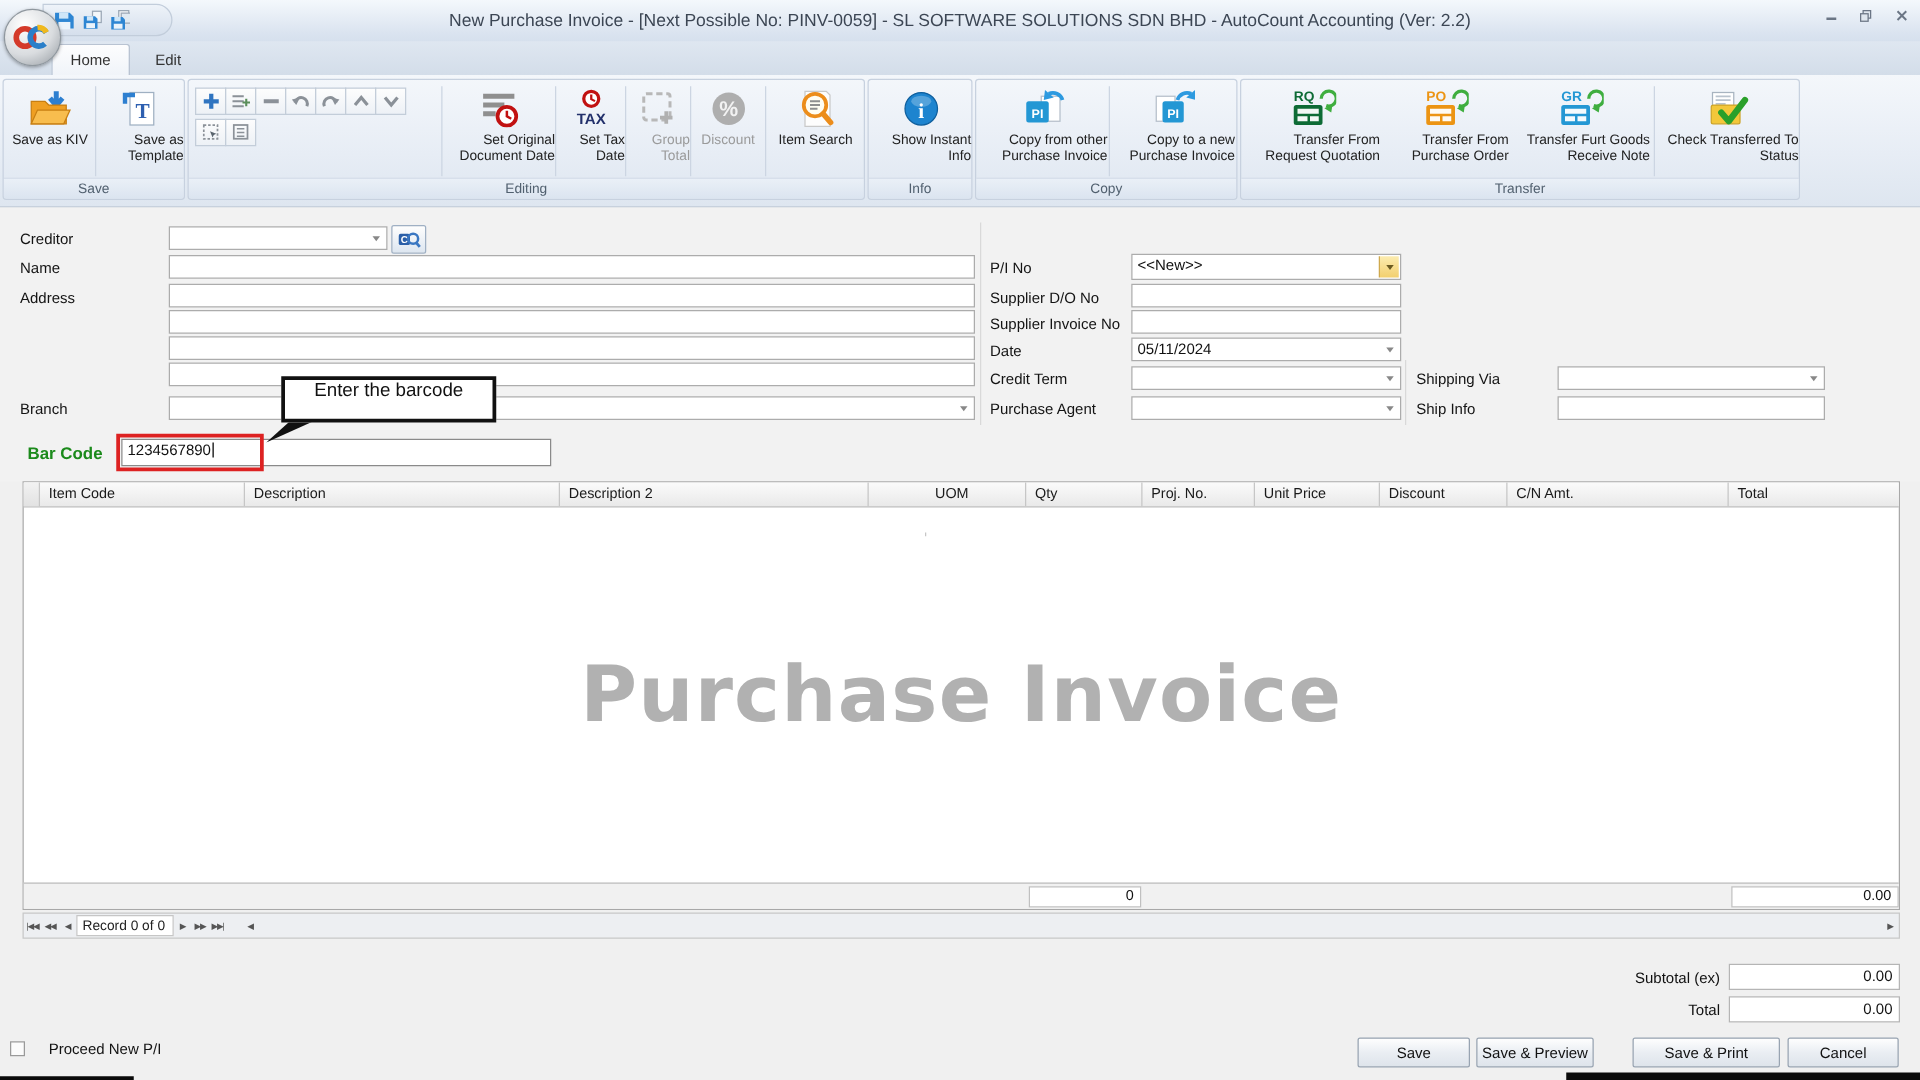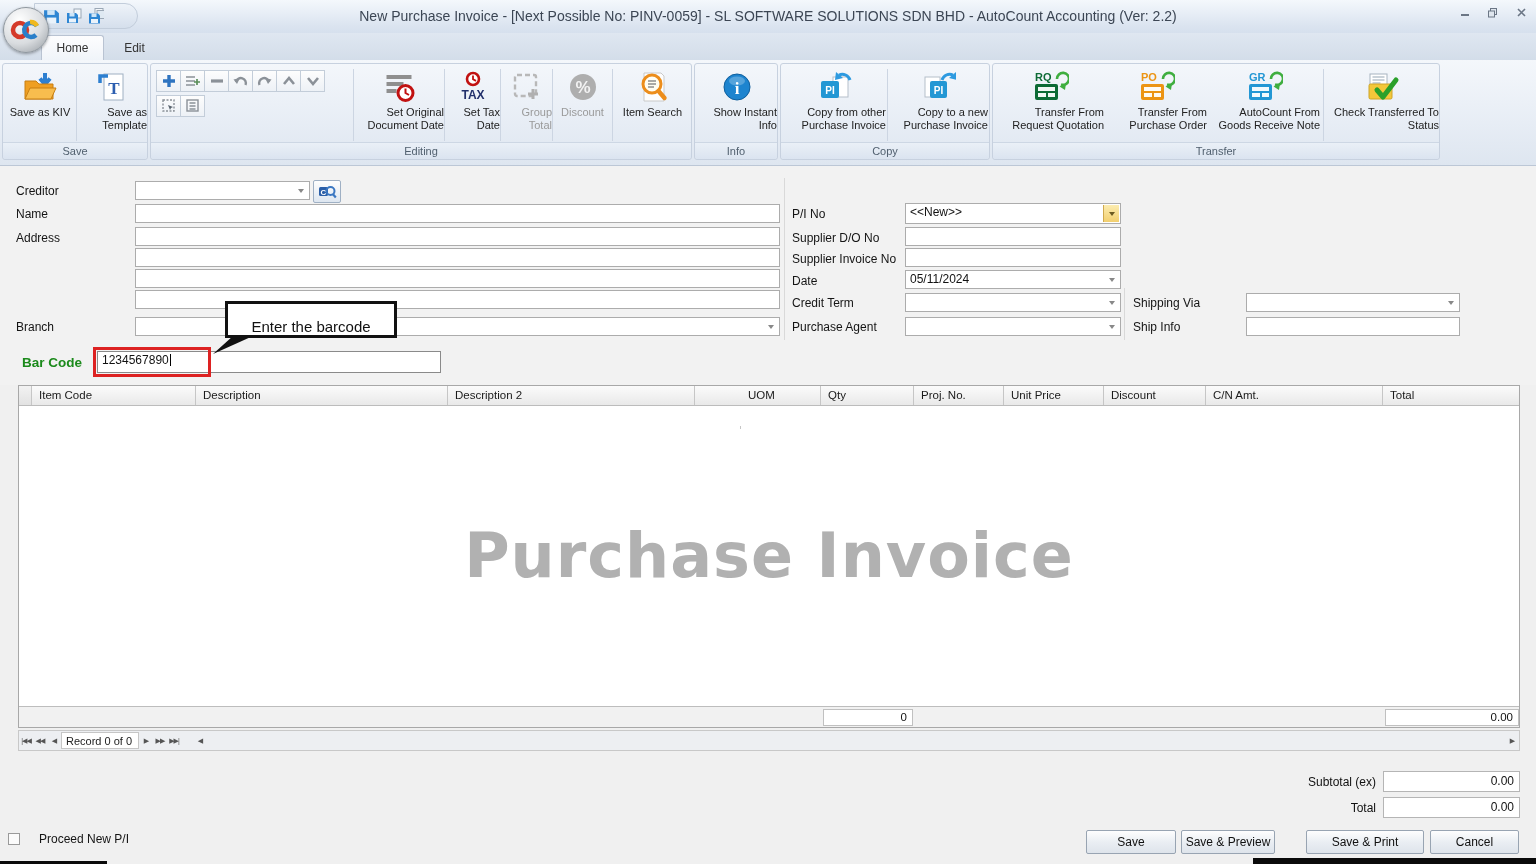--- a/index.html
+++ b/index.html
@@ -55,21 +55,21 @@
   .fsep{position:absolute;width:1px;background:#d9d9d9;}
   .ddbtn-yellow{position:absolute;right:1px;top:1px;bottom:1px;width:15px;cursor:pointer;
     background:linear-gradient(#fcecb0,#f2cf6e);border-left:1px solid #cfa94e;
     display:flex;align-items:center;justify-content:center;}
   .searchbtn{position:absolute;left:313px;top:180px;width:26px;height:21px;cursor:pointer;
     border:1px solid #9fb0c4;border-radius:2px;background:linear-gradient(#fefefe,#dde6f0);
     display:flex;align-items:center;justify-content:center;}
   
   .redbox{position:absolute;left:93px;top:347px;width:118px;height:30px;border:3px solid #dd2222;box-sizing:border-box;z-index:6;}
   .callout{position:absolute;left:225px;top:301px;width:172px;height:37px;background:#fff;
-    border:3px solid #111;box-sizing:border-box;display:flex;align-items:flex-end;justify-content:center;
+    border:3px solid #111;box-sizing:border-box;display:flex;align-items:flex-start;justify-content:center;
     font-size:15px;color:#111;z-index:7;}
   .caret{display:inline-block;width:1px;height:12px;background:#000;vertical-align:-2px;margin-left:1px;}
   
   .grid{position:absolute;left:18px;top:385px;width:1502px;height:343px;border:1px solid #a8a8a8;
     background:#fff;box-sizing:border-box;}
   .grid-header{height:20px;display:flex;background:linear-gradient(#fbfbfb,#e9e9e9);border-bottom:1px solid #bcbcbc;box-sizing:border-box;}
   .gh{border-right:1px solid #c6c6c6;font-size:11.5px;color:#1a1a1a;padding:3px 0 0 7px;
     box-sizing:border-box;overflow:hidden;white-space:nowrap;cursor:pointer;}
   .grid-body{position:absolute;left:0;right:0;top:20px;bottom:22px;display:flex;align-items:center;justify-content:center;}
   .watermark{font-family:"DejaVu Sans", sans-serif;font-weight:bold;font-size:62px;color:#b1b1b1;letter-spacing:1px;}
@@ -382,21 +382,21 @@
         <svg width="38" height="32" viewBox="0 0 38 32">
           <text x="4" y="10" font-size="11" font-weight="bold" fill="#2397d4">GR</text>
           <rect x="4" y="13" width="23" height="16" rx="2" fill="#2397d4"></rect>
           <rect x="7" y="16" width="17" height="4" fill="#fff" opacity="0.95"></rect>
           <rect x="7" y="22" width="8" height="4" fill="#fff" opacity="0.95"></rect>
           <rect x="17" y="22" width="7" height="4" fill="#fff" opacity="0.95"></rect>
           <path d="M26 8 a6 6 0 1 1 4 5.5" fill="none" stroke="#3fae3f" stroke-width="2.6"></path>
           <polygon points="28.5,15.5 35,12.5 34,19" fill="#3fae3f"></polygon>
         </svg>
       </span>
-      <span class="rlb">AutoCount From Goods Receive Note</span>
+      <span class="rlb">Transfer Furt Goods Receive Note</span>
     </div>
     <div class="vsep" style="left:330px;"></div>
     <div class="rbtn" style="left:332px;width:114px;">
       <span class="ric">
         <svg width="36" height="32" viewBox="0 0 36 32">
           <rect x="6" y="3" width="17" height="12" fill="#fff" stroke="#a8b4c0"></rect>
           <path d="M8.5 6 h12 M8.5 9 h12 M8.5 12 h8" stroke="#b9c3cd" stroke-width="1.4"></path>
           <rect x="5" y="13" width="23" height="15" rx="1.5" fill="#f3c73a" stroke="#cda428"></rect>
           <path d="M13 19 l6 7 L32 9" stroke="#2aa02a" stroke-width="5" fill="none" stroke-linecap="round" stroke-linejoin="round"></path>
         </svg>

